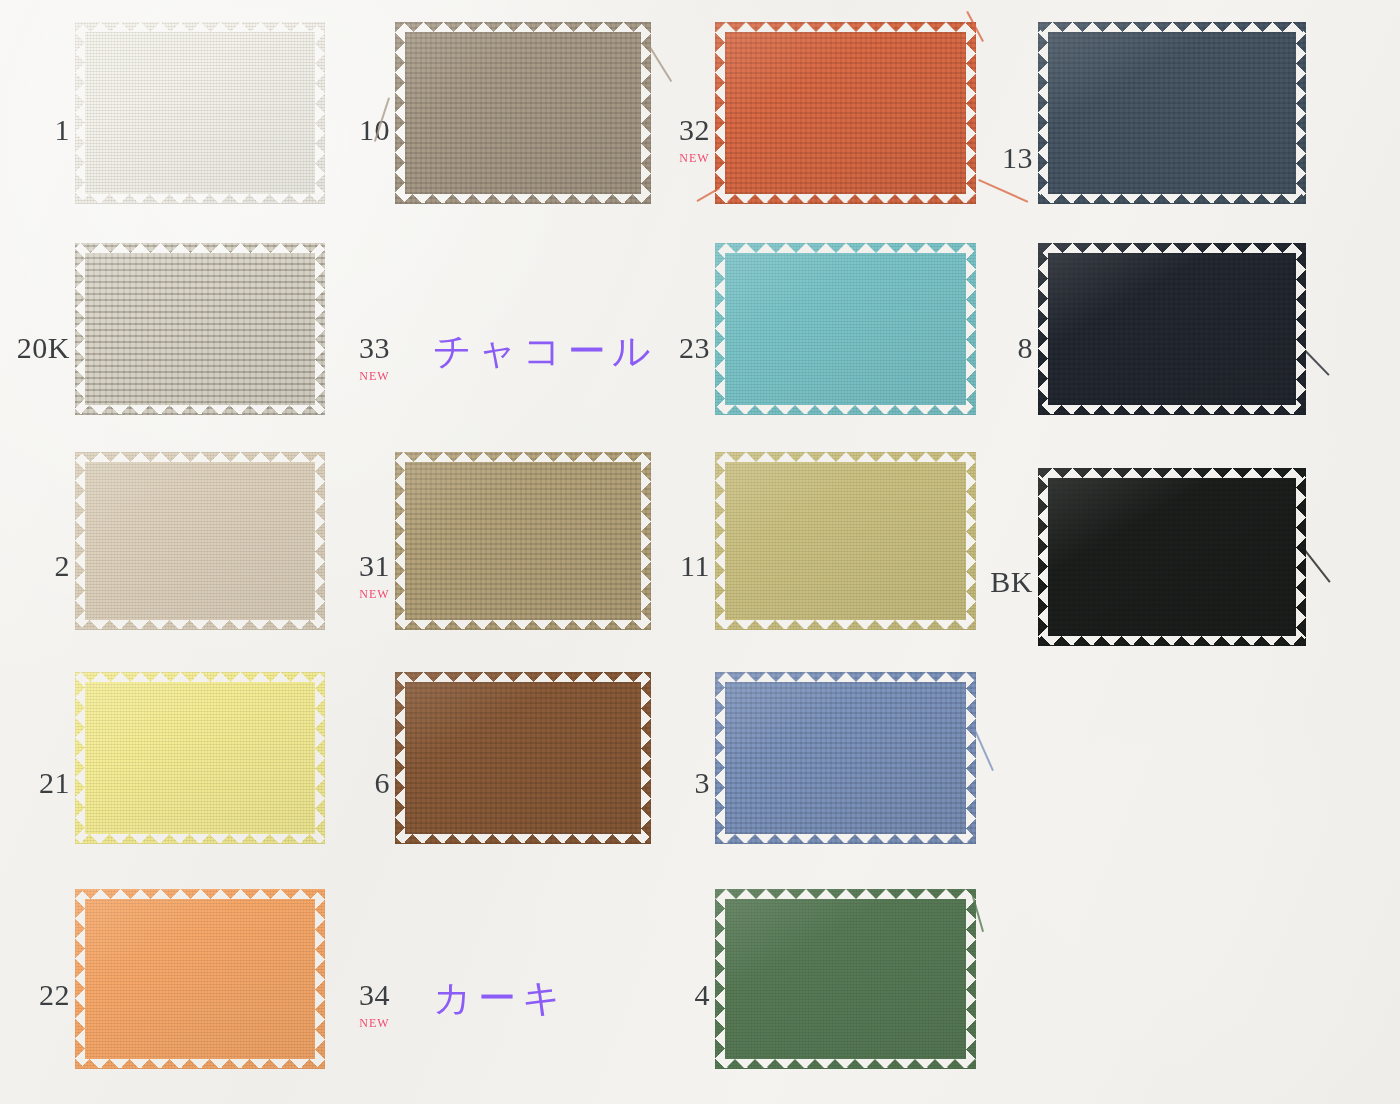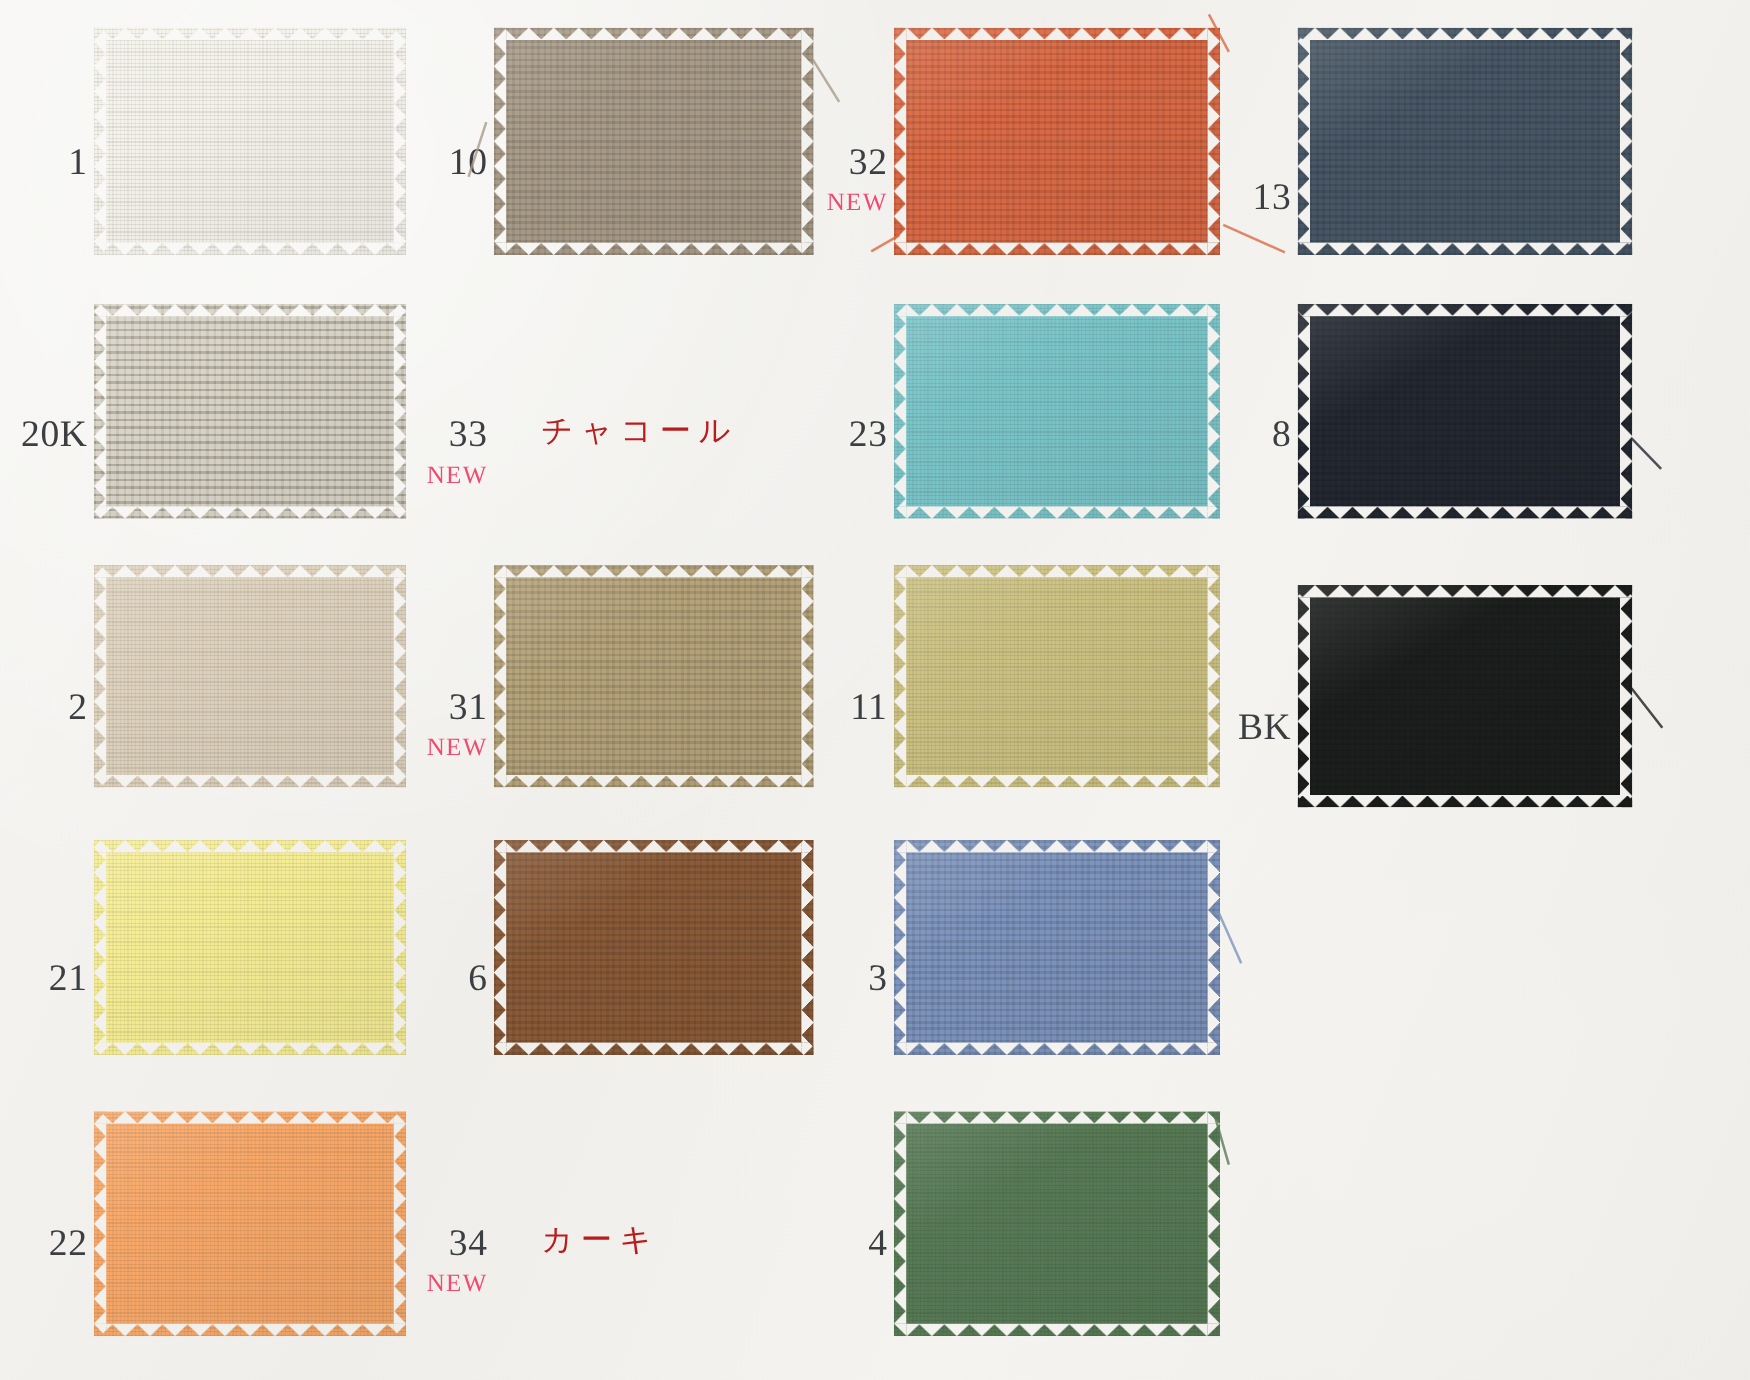--- a/index.html
+++ b/index.html
@@ -43,33 +43,33 @@
     font-family: "Liberation Serif", serif;
     font-size: 30px;
     color: #3b3f42;
     letter-spacing: 0.5px;
     text-align: right;
     white-space: nowrap;
     line-height: 1;
   }
   .code .new {
     display: block;
-    font-size: 20px;
+    font-size: 12px;
     color: #f2496e;
     letter-spacing: 1px;
     margin-top: 7px;
     text-align: center;
   }
 
   
   .jp-name {
     position: absolute;
     font-family: "DejaVu Sans", sans-serif;
-    font-size: 25px;
-    color: #b91c1c;
+    font-size: 38px;
+    color: #8b5cf6;
     letter-spacing: 6px;
     white-space: nowrap;
     line-height: 1;
   }
 
   
   .swatch {
     position: absolute;
     overflow: visible;
   }

